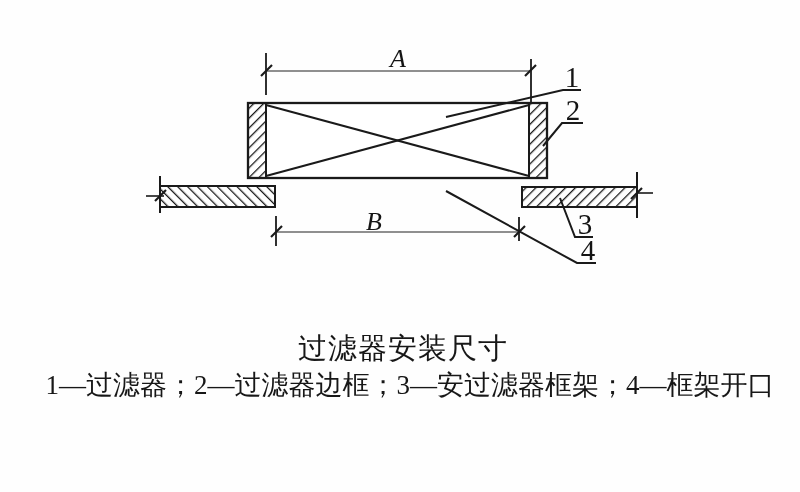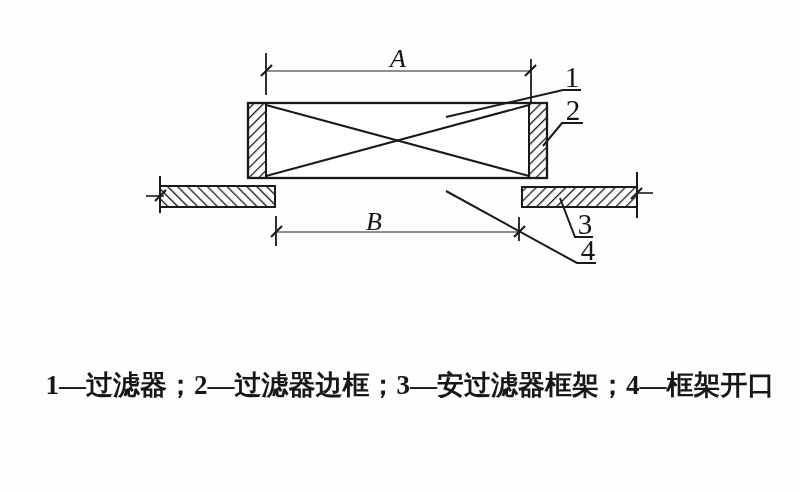--- a/index.html
+++ b/index.html
@@ -19,21 +19,20 @@
   .drawing {
     position: absolute;
     left: 0;
     top: 0;
   }
   .caption {
     position: absolute;
     white-space: nowrap;
     transform: translateX(-50%);
     color: #171717;
-    font-weight: bold;
   }
   .caption.title {
     left: 403px;
     top: 329px;
     font-size: 29px;
     letter-spacing: 1px;
     font-weight: 500;
   }
   .caption.legend1 {
     left: 410px;
@@ -112,15 +111,16 @@
       <polyline points="446,191 577,263 596,263"></polyline>
     </g>
     <g>
       <text x="572" y="87" text-anchor="middle" font-size="29" class="callout-num" fill="#141414">1</text>
       <text x="573" y="120" text-anchor="middle" font-size="29" class="callout-num" fill="#141414">2</text>
       <text x="585" y="234" text-anchor="middle" font-size="29" class="callout-num" fill="#141414">3</text>
       <text x="588" y="260" text-anchor="middle" font-size="29" class="callout-num" fill="#141414">4</text>
     </g>
   </svg>
 
+  <div class="caption title">过滤器安装尺寸</div>
   <div class="caption legend1">1—过滤器；2—过滤器边框；3—安过滤器框架；4—框架开口</div>
 
 </div>
 
 </body></html>

